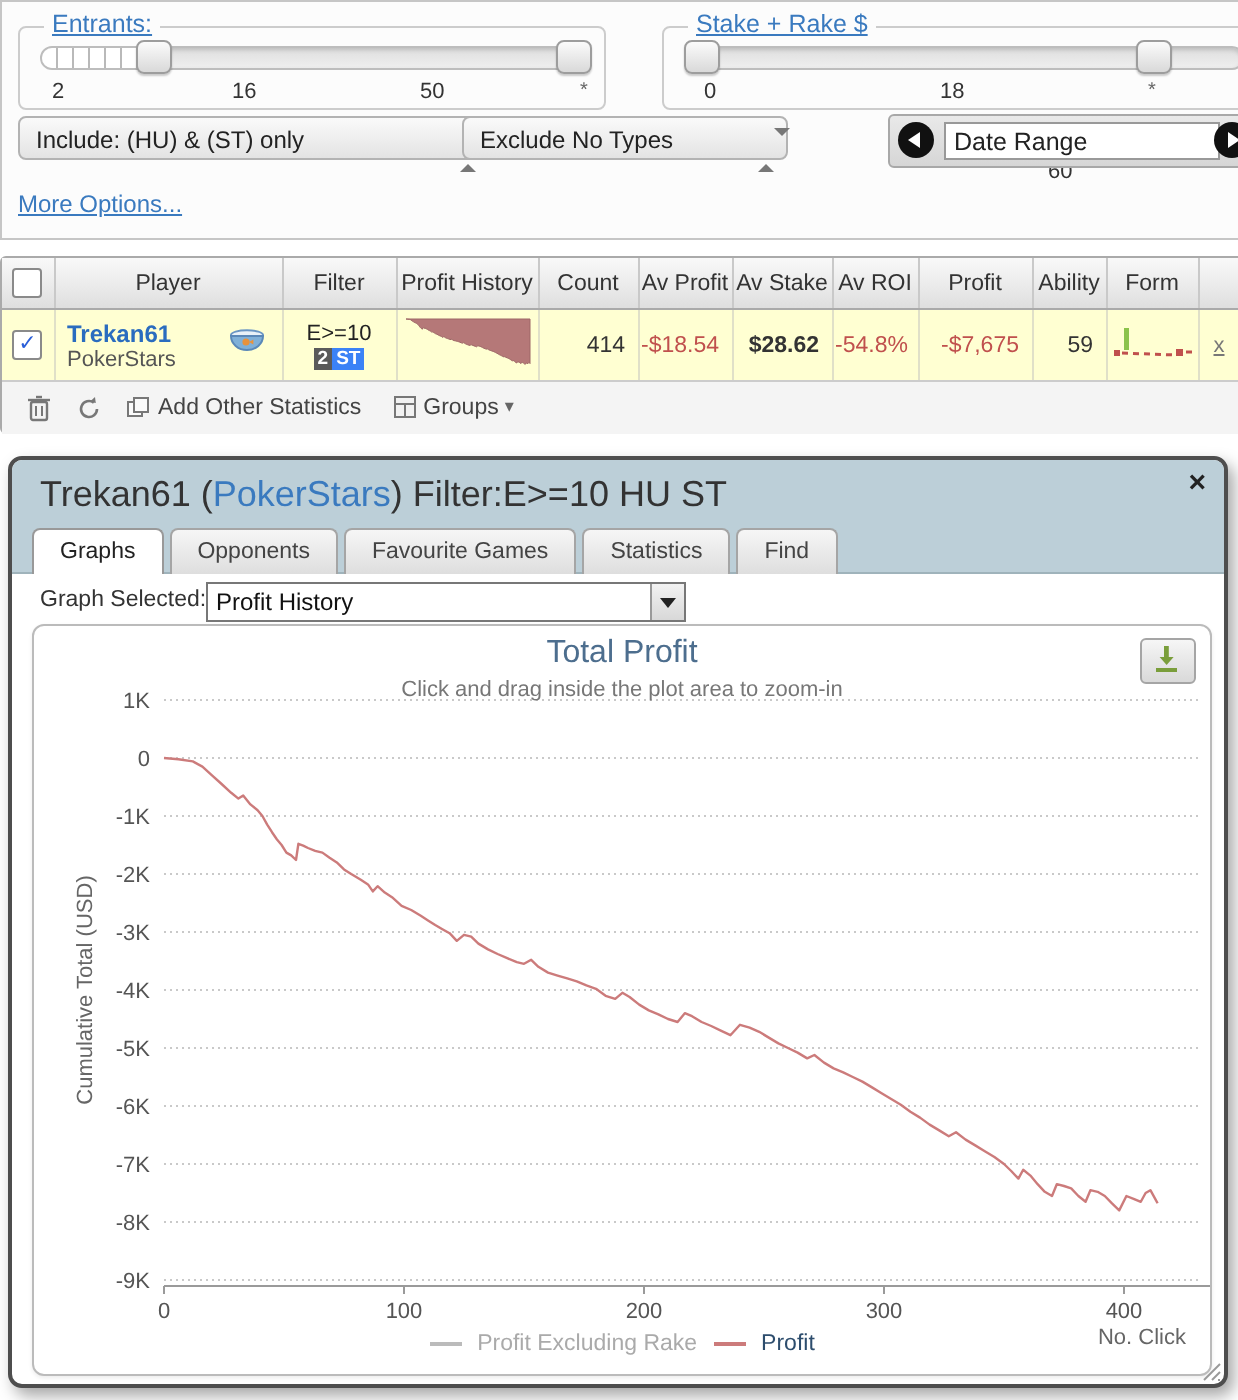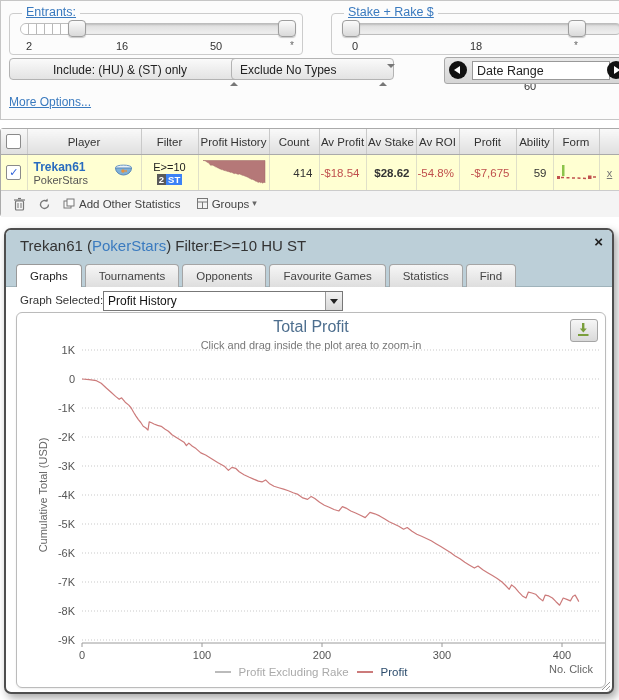--- a/index.html
+++ b/index.html
@@ -55,21 +55,21 @@
   .xlink{color:#777;text-decoration:underline;font-size:11px;text-align:center;}
   .tfooter{height:26px;background:#f4f4f4;border-top:1px solid #ccc;display:flex;align-items:center;font-size:11.5px;color:#444;}
   .tficon{margin-left:12px;display:inline-flex;align-items:flex-start;}
   .tflabel{margin-left:4px;}
   .caret{font-size:9px;color:#666;margin-left:3px;}
 
   
   .popup{position:absolute;top:228px;left:4px;width:610px;height:466px;background:#fff;border:2px solid #4e4e4e;
          border-radius:7px;box-shadow:3px 4px 8px rgba(0,0,0,.35);box-sizing:border-box;}
   .phead{position:absolute;top:0;left:0;right:0;height:56px;background:#bccfd8;border-radius:5px 5px 0 0;border-bottom:1px solid #9fb3bb;}
-  .ptitle{position:absolute;top:7px;left:14px;font-size:15px;color:#333;}
+  .ptitle{position:absolute;top:7px;left:14px;font-size:18px;color:#333;}
   .ptitle .site{color:#3a7abf;}
   .pclose{position:absolute;top:3px;right:9px;font-size:15px;font-weight:bold;color:#222;cursor:pointer;}
   .tabs{position:absolute;left:10px;bottom:-1px;display:flex;gap:3px;}
   .tab{border:1px solid #a5a5a5;border-bottom:none;border-radius:4px 4px 0 0;padding:5px 13px 4px;font-size:11.5px;color:#444;
        background:linear-gradient(#f6f6f6,#dedede);margin-top:36px;}
   .tab.active{background:#fff;border-color:#999;color:#222;padding-bottom:5px;}
   .gsrow{position:absolute;top:64px;left:14px;font-size:11.5px;color:#333;}
   .gselect{position:absolute;top:61px;left:97px;width:240px;height:20px;border:1px solid #777;background:#fff;box-sizing:border-box;}
   .gselect .val{position:absolute;left:4px;top:2px;font-size:12px;color:#111;}
   .gselect .btn{position:absolute;right:0;top:0;width:16px;height:18px;background:linear-gradient(#f2f2f2,#d8d8d8);border-left:1px solid #999;}
@@ -113,21 +113,21 @@
       <span class="fs-legend link">Stake + Rake $</span>
       <div class="track" style="width:278px;"></div>
       <div class="knob" style="left:10px;"></div>
       <div class="knob" style="left:236px;"></div>
       <span class="tick" style="left:20px;">0</span>
       <span class="tick" style="left:138px;">18</span>
       <span class="tick" style="left:192px;margin-top:40px;">60</span>
       <span class="tick star" style="left:242px;">*</span>
     </div>
 
-    <div class="dd" style="left:8px;width:236px;text-align:center;">
+    <div class="dd" style="left:8px;width:236px;">
       <span>Include: (HU) &amp; (ST) only</span>
       <span class="dd-ar"><span class="tri-up"></span><span class="tri-dn"></span></span>
     </div>
     <div class="dd" style="left:230px;width:163px;">
       <span>Exclude No Types</span>
       <span class="dd-ar"><span class="tri-up"></span><span class="tri-dn"></span></span>
     </div>
 
     <div class="daterange">
       <div class="navcircle" style="left:4px;">
@@ -251,21 +251,20 @@
       </span>
     </div>
   </div>
 
   <div class="popup">
     <div class="phead">
       <div class="ptitle"><span>Trekan61 (</span><span class="site">PokerStars</span><span>) Filter:E&gt;=10 HU ST</span></div>
       <div class="pclose">×</div>
       <div class="tabs">
         <div class="tab active">Graphs</div>
-        <div class="tab">Tournaments</div>
         <div class="tab">Opponents</div>
         <div class="tab">Favourite Games</div>
         <div class="tab">Statistics</div>
         <div class="tab">Find</div>
       </div>
     </div>
 
     <div class="gsrow">Graph Selected:</div>
     <div class="gselect">
       <span class="val">Profit History</span>

